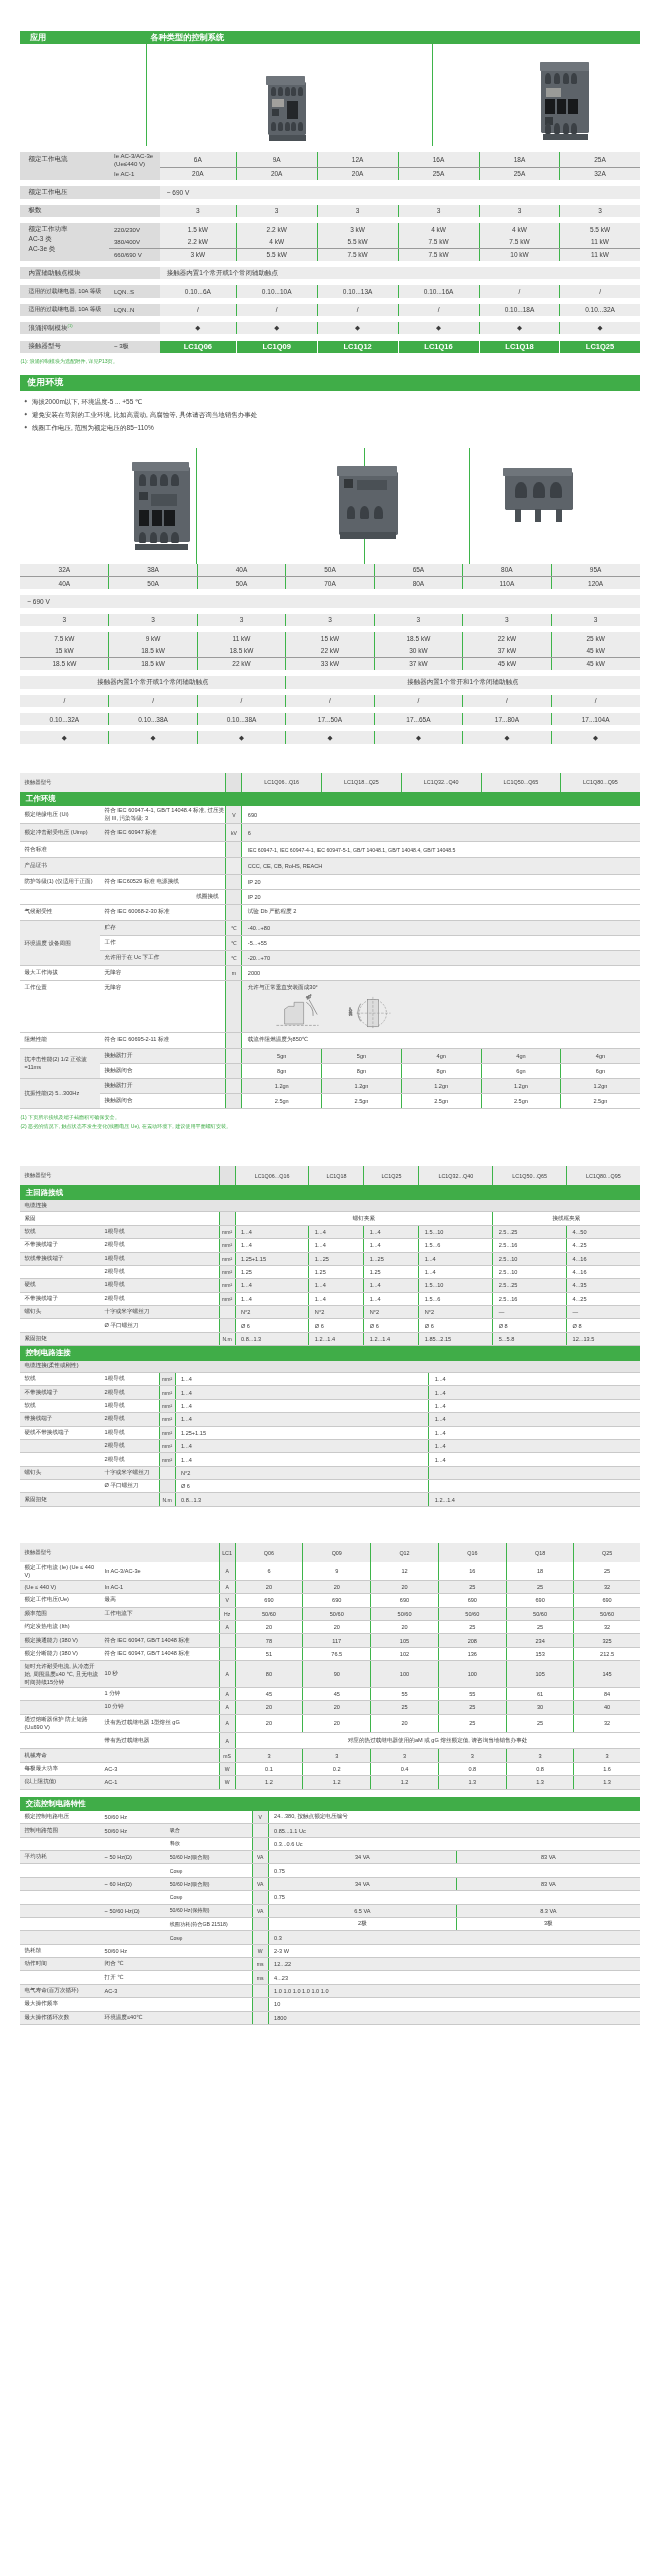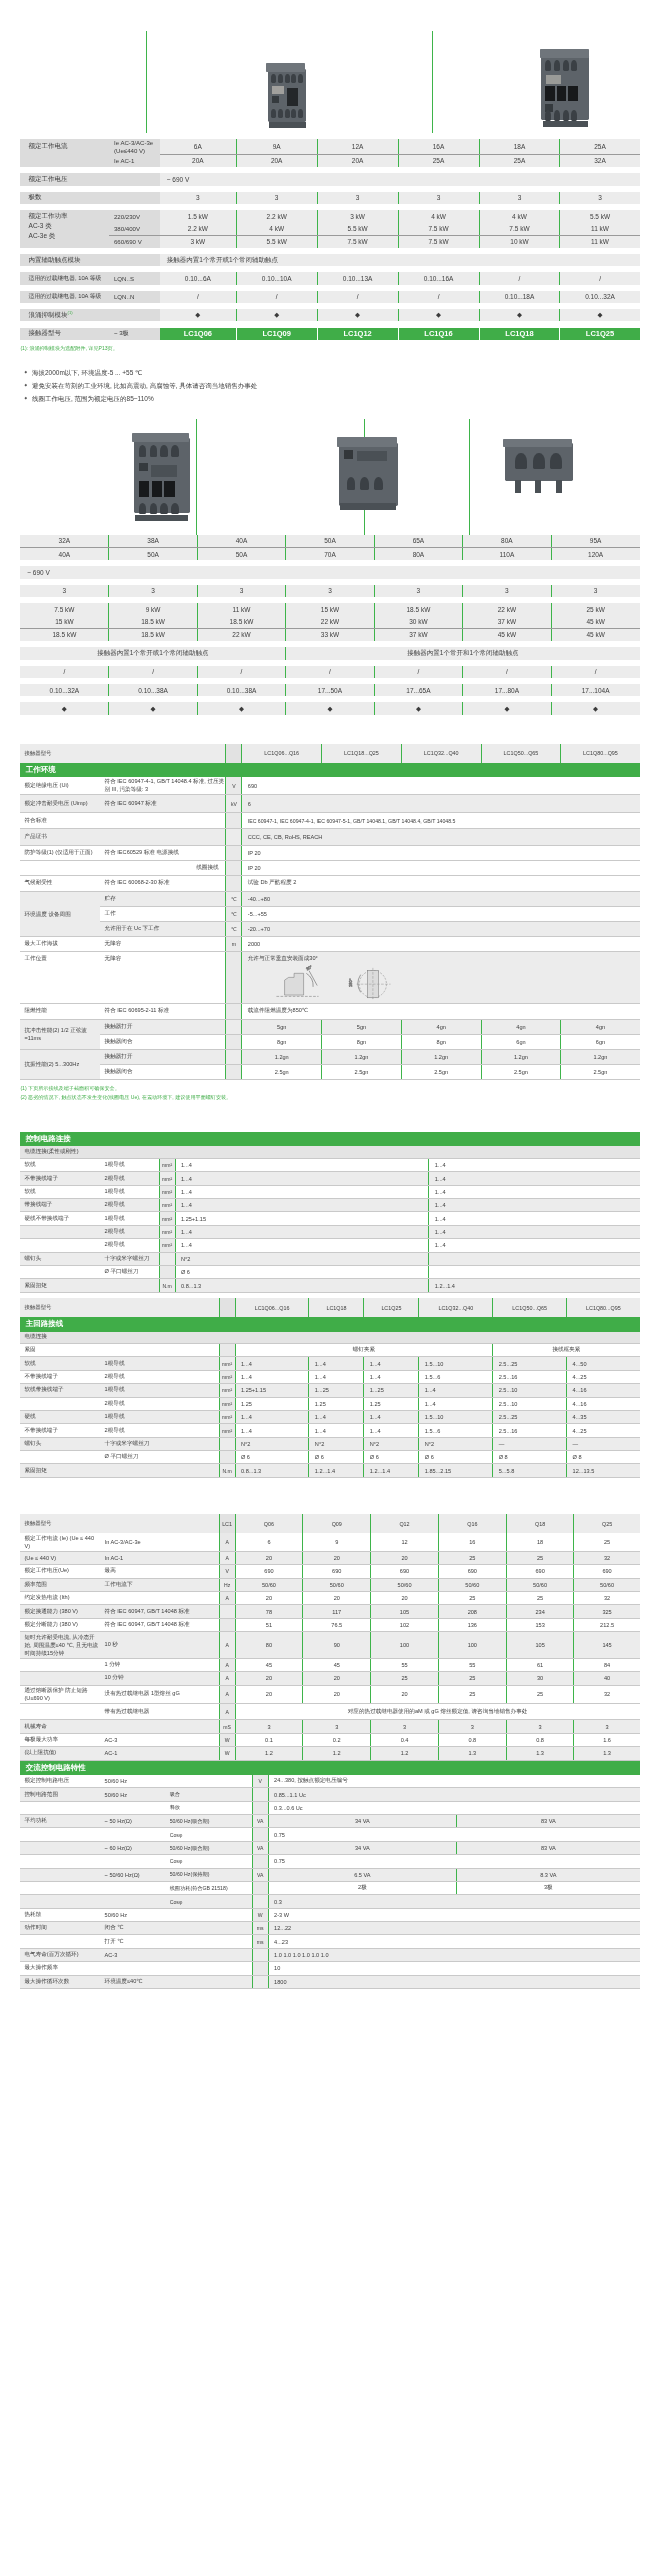--- a/index.html
+++ b/index.html
@@ -75,20 +75,23 @@
   .spacer{height:17.7px;}
   .spacer2{height:31px;}
 </style>
 </head>
 <body>
 
 <div class="page">
   <div class="wrap">
 
     <div style="height:31px"></div>
+    <div class="greenbar">
+      <span class="lbl">应用</span><span class="val">各种类型的控制系统</span>
+    </div>
 
     <div class="imgband">
       <div class="vline" style="left:126px"></div>
       <div class="vline" style="left:412px"></div>
       <div class="prod" style="left:242px;">
         <div class="ct" style="width:53px;height:71px;">
           <div class="body" style="left:5.4px;top:9.5px;width:38px;height:53px;"></div>
           <div class="top" style="left:4.1px;top:4.1px;width:39px;height:8.2px;"></div>
           <div class="term" style="left:8.8px;top:15px;width:4.8px;height:8.2px;"></div>
           <div class="term" style="left:15.7px;top:15px;width:4.8px;height:8.2px;"></div>
@@ -267,20 +270,21 @@
         <td class="greencell">LC1Q16</td>
         <td class="greencell">LC1Q18</td>
         <td class="greencell">LC1Q25</td>
       </tr>
     </tbody>
       </table>
 
     <div class="note">(1): 浪涌抑制模块为选配附件, 详见P13页。</div>
 
     <div style="height:9.5px"></div>
+    <div class="sectionbar">使用环境</div>
     <ul class="bullets">
       <li>海拔2000m以下, 环境温度-5 ... +55 ℃</li>
       <li>避免安装在苛刻的工业环境, 比如高震动, 高腐蚀等, 具体请咨询当地销售办事处</li>
       <li>线圈工作电压, 范围为额定电压的85~110%</li>
     </ul>
 
     <div class="imgband" style="height:116px;margin-top:15px;">
       <div class="vline" style="left:176px"></div>
       <div class="vline" style="left:344px"></div>
       <div class="vline" style="left:449px"></div>
@@ -607,113 +611,20 @@
         <td class="cc vsep">2.5gn</td>
       </tr>
     </tbody>
       </table>
 
     <div class="lastnote">(1) 下页所示接线及端子截面积可确保安全。</div>
     <div class="lastnote" style="margin-top:0.7px">(2) 恶劣的情况下, 触点状态不发生变化(线圈电压 Ue), 在震动环境下, 建议使用平面螺钉安装。</div>
 
     <div class="spacer2"></div>
 
-    <table class="sheet" style="margin-top:0">
-      <tbody>
-          <tr class="secrow">
-            <td colspan="9">控制电路连接</td>
-          </tr>
-      <tr class="subsec">
-            <td colspan="9">电缆连接(柔性或刚性)</td>
-          </tr>
-      </tbody>
-        <tbody>
-          <tr>
-            <td class="c1" style="width:76px">软线</td>
-            <td class="c2" style="width:54px">1根导线</td>
-            <td class="c3">mm²</td>
-            <td class="cv vsep">1...4</td>
-            <td class="cv vsep">1...4</td>
-            <td colspan="4"></td>
-          </tr>
-          <tr class="alt">
-            <td class="c1" style="width:76px">不带接线端子</td>
-            <td class="c2" style="width:54px">2根导线</td>
-            <td class="c3">mm²</td>
-            <td class="cv vsep">1...4</td>
-            <td class="cv vsep">1...4</td>
-            <td colspan="4"></td>
-          </tr>
-          <tr>
-            <td class="c1" style="width:76px">软线</td>
-            <td class="c2" style="width:54px">1根导线</td>
-            <td class="c3">mm²</td>
-            <td class="cv vsep">1...4</td>
-            <td class="cv vsep">1...4</td>
-            <td colspan="4"></td>
-          </tr>
-          <tr class="alt">
-            <td class="c1" style="width:76px">带接线端子</td>
-            <td class="c2" style="width:54px">2根导线</td>
-            <td class="c3">mm²</td>
-            <td class="cv vsep">1...4</td>
-            <td class="cv vsep">1...4</td>
-            <td colspan="4"></td>
-          </tr>
-          <tr>
-            <td class="c1" style="width:76px">硬线不带接线端子</td>
-            <td class="c2" style="width:54px">1根导线</td>
-            <td class="c3">mm²</td>
-            <td class="cv vsep">1.25+1.15</td>
-            <td class="cv vsep">1...4</td>
-            <td colspan="4"></td>
-          </tr>
-          <tr class="alt">
-            <td class="c1" style="width:76px"></td>
-            <td class="c2" style="width:54px">2根导线</td>
-            <td class="c3">mm²</td>
-            <td class="cv vsep">1...4</td>
-            <td class="cv vsep">1...4</td>
-            <td colspan="4"></td>
-          </tr>
-          <tr>
-            <td class="c1" style="width:76px"></td>
-            <td class="c2" style="width:54px">2根导线</td>
-            <td class="c3">mm²</td>
-            <td class="cv vsep">1...4</td>
-            <td class="cv vsep">1...4</td>
-            <td colspan="4"></td>
-          </tr>
-          <tr class="alt">
-            <td class="c1" style="width:76px">螺钉头</td>
-            <td class="c2" style="width:54px">十字或米字螺丝刀</td>
-            <td class="c3"></td>
-            <td class="cv vsep">N°2</td>
-            <td class="cv vsep"></td>
-            <td colspan="4"></td>
-          </tr>
-          <tr>
-            <td class="c1" style="width:76px"></td>
-            <td class="c2" style="width:54px">Ø 平口螺丝刀</td>
-            <td class="c3"></td>
-            <td class="cv vsep">Ø 6</td>
-            <td class="cv vsep"></td>
-            <td colspan="4"></td>
-          </tr>
-          <tr class="alt">
-            <td class="c1" style="width:76px">紧固扭矩</td>
-            <td class="c2" style="width:54px"></td>
-            <td class="c3">N.m</td>
-            <td class="cv vsep">0.8...1.3</td>
-            <td class="cv vsep">1.2...1.4</td>
-            <td colspan="4"></td>
-          </tr>
-        </tbody>
-    </table>
-
     <table class="sheet">
       <tbody>
           <tr class="hdr">
         <td class="c1">接触器型号</td>
         <td class="c2" style="width:54px"></td>
         <td class="c3"></td>
         <td class="cc vsep">LC1Q06...Q16</td>
         <td class="cc vsep">LC1Q18</td>
         <td class="cc vsep">LC1Q25</td>
         <td class="cc vsep">LC1Q32...Q40</td>
@@ -826,20 +737,113 @@
           <tr class="alt">
             <td class="c1">紧固扭矩</td>
             <td class="c2"></td>
             <td class="c3">N.m</td>
             <td class="cv vsep">0.8...1.3</td>
             <td class="cv vsep">1.2...1.4</td>
             <td class="cv vsep">1.2...1.4</td>
             <td class="cv vsep">1.85...2.15</td>
             <td class="cv vsep">5...5.8</td>
             <td class="cv vsep">12...13.5</td>
+          </tr>
+        </tbody>
+    </table>
+
+    <table class="sheet" style="margin-top:0">
+      <tbody>
+          <tr class="secrow">
+            <td colspan="9">控制电路连接</td>
+          </tr>
+      <tr class="subsec">
+            <td colspan="9">电缆连接(柔性或刚性)</td>
+          </tr>
+      </tbody>
+        <tbody>
+          <tr>
+            <td class="c1" style="width:76px">软线</td>
+            <td class="c2" style="width:54px">1根导线</td>
+            <td class="c3">mm²</td>
+            <td class="cv vsep">1...4</td>
+            <td class="cv vsep">1...4</td>
+            <td colspan="4"></td>
+          </tr>
+          <tr class="alt">
+            <td class="c1" style="width:76px">不带接线端子</td>
+            <td class="c2" style="width:54px">2根导线</td>
+            <td class="c3">mm²</td>
+            <td class="cv vsep">1...4</td>
+            <td class="cv vsep">1...4</td>
+            <td colspan="4"></td>
+          </tr>
+          <tr>
+            <td class="c1" style="width:76px">软线</td>
+            <td class="c2" style="width:54px">1根导线</td>
+            <td class="c3">mm²</td>
+            <td class="cv vsep">1...4</td>
+            <td class="cv vsep">1...4</td>
+            <td colspan="4"></td>
+          </tr>
+          <tr class="alt">
+            <td class="c1" style="width:76px">带接线端子</td>
+            <td class="c2" style="width:54px">2根导线</td>
+            <td class="c3">mm²</td>
+            <td class="cv vsep">1...4</td>
+            <td class="cv vsep">1...4</td>
+            <td colspan="4"></td>
+          </tr>
+          <tr>
+            <td class="c1" style="width:76px">硬线不带接线端子</td>
+            <td class="c2" style="width:54px">1根导线</td>
+            <td class="c3">mm²</td>
+            <td class="cv vsep">1.25+1.15</td>
+            <td class="cv vsep">1...4</td>
+            <td colspan="4"></td>
+          </tr>
+          <tr class="alt">
+            <td class="c1" style="width:76px"></td>
+            <td class="c2" style="width:54px">2根导线</td>
+            <td class="c3">mm²</td>
+            <td class="cv vsep">1...4</td>
+            <td class="cv vsep">1...4</td>
+            <td colspan="4"></td>
+          </tr>
+          <tr>
+            <td class="c1" style="width:76px"></td>
+            <td class="c2" style="width:54px">2根导线</td>
+            <td class="c3">mm²</td>
+            <td class="cv vsep">1...4</td>
+            <td class="cv vsep">1...4</td>
+            <td colspan="4"></td>
+          </tr>
+          <tr class="alt">
+            <td class="c1" style="width:76px">螺钉头</td>
+            <td class="c2" style="width:54px">十字或米字螺丝刀</td>
+            <td class="c3"></td>
+            <td class="cv vsep">N°2</td>
+            <td class="cv vsep"></td>
+            <td colspan="4"></td>
+          </tr>
+          <tr>
+            <td class="c1" style="width:76px"></td>
+            <td class="c2" style="width:54px">Ø 平口螺丝刀</td>
+            <td class="c3"></td>
+            <td class="cv vsep">Ø 6</td>
+            <td class="cv vsep"></td>
+            <td colspan="4"></td>
+          </tr>
+          <tr class="alt">
+            <td class="c1" style="width:76px">紧固扭矩</td>
+            <td class="c2" style="width:54px"></td>
+            <td class="c3">N.m</td>
+            <td class="cv vsep">0.8...1.3</td>
+            <td class="cv vsep">1.2...1.4</td>
+            <td colspan="4"></td>
           </tr>
         </tbody>
     </table>
 
     <div class="spacer2"></div>
 
     <table class="sheet">
       <tbody>
           <tr class="hdr">
         <td class="c1">接触器型号</td>
@@ -1012,21 +1016,21 @@
         <td class="cc vsep">1.2</td>
         <td class="cc vsep">1.2</td>
         <td class="cc vsep">1.2</td>
         <td class="cc vsep">1.3</td>
         <td class="cc vsep">1.3</td>
         <td class="cc vsep">1.3</td>
       </tr>
     </tbody>
       </table>
 
-    <table class="sheet" style="margin-top:0">
+    <table class="sheet" style="margin-top:7px">
       <tbody>
           <tr class="secrow">
             <td colspan="6">交流控制电路特性</td>
           </tr>
       </tbody>
         <tbody>
           <tr>
             <td class="c1" style="width:76px">额定控制电路电压</td>
             <td class="c2" style="width:61px">50/60 Hz</td>
             <td class="c2" style="width:82px;font-size:5.2px"></td>

